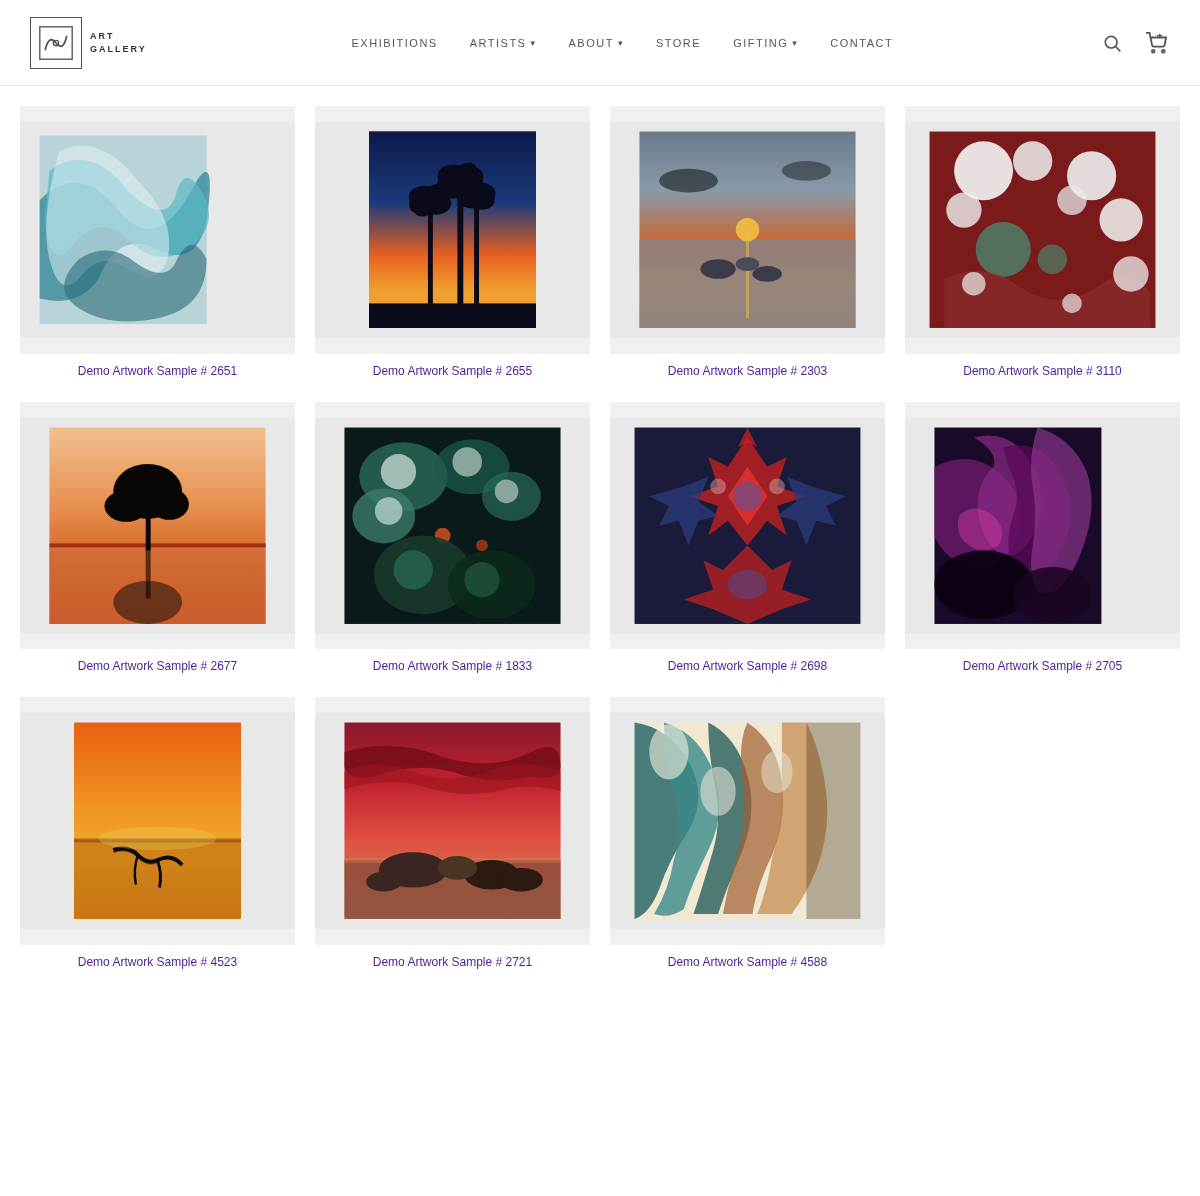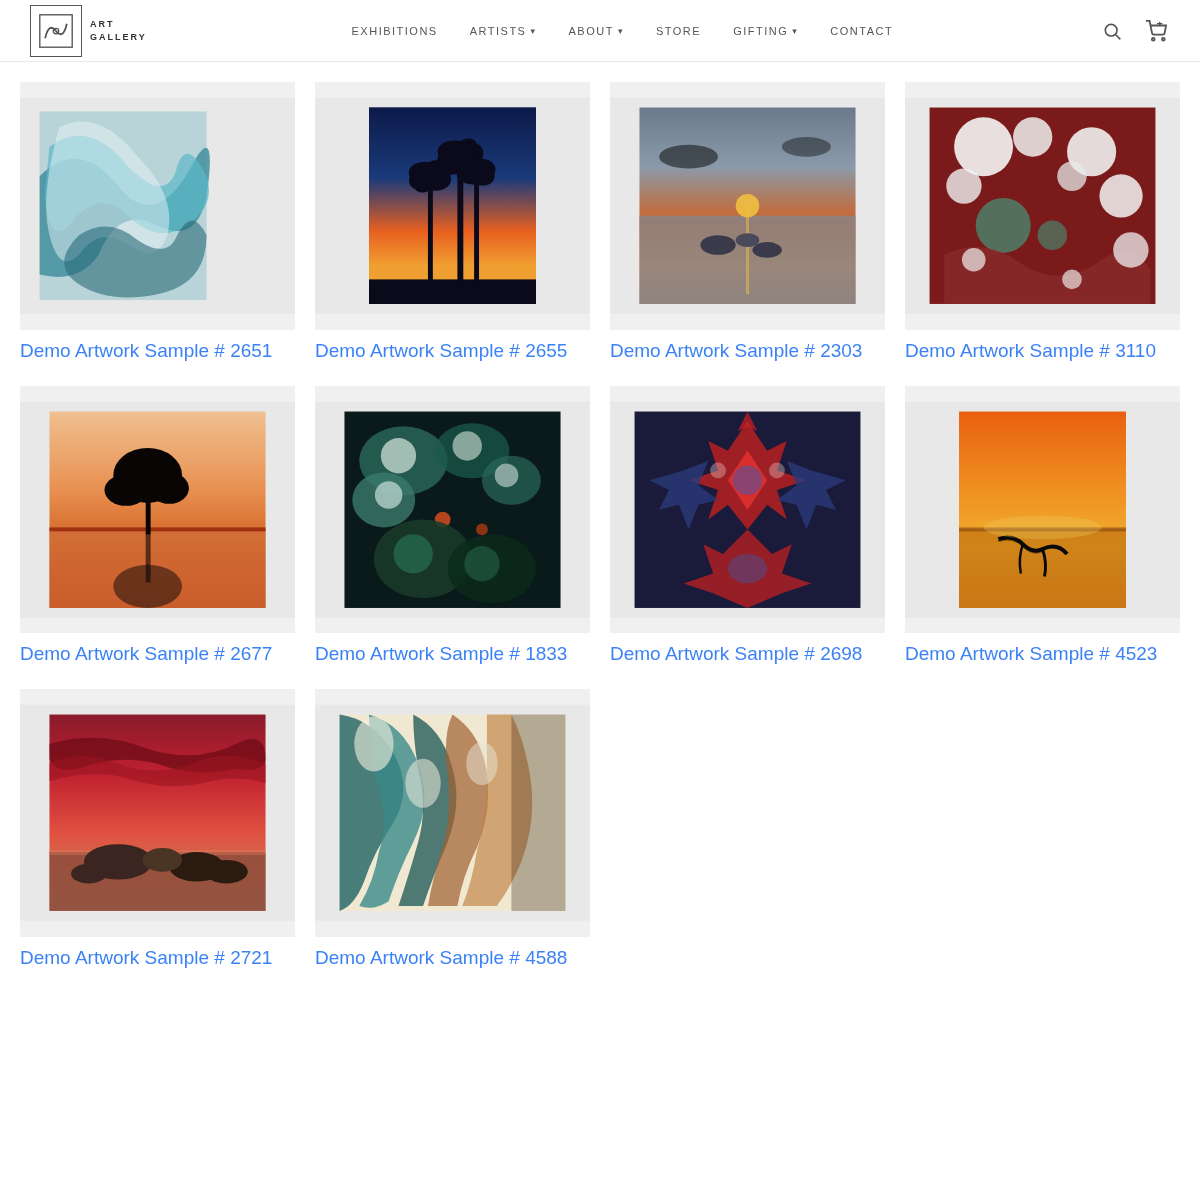--- a/index.html
+++ b/index.html
@@ -4,21 +4,21 @@
   <style>
     * { margin: 0; padding: 0; box-sizing: border-box; }
     body { font-family: Arial, Helvetica, sans-serif; background: #fff; color: #333; }
 
     
     header {
       display: flex;
       align-items: center;
       justify-content: space-between;
       padding: 0 30px;
-      height: 62px;
+      height: 86px;
       border-bottom: 1px solid #e8e8e8;
       background: #fff;
     }
     .logo-area {
       display: flex;
       align-items: center;
       gap: 8px;
       text-decoration: none;
       color: #333;
     }
@@ -102,23 +102,24 @@
       aspect-ratio: 4/3.6;
       overflow: hidden;
     }
     
     .art-placeholder {
       width: 100%;
       height: 100%;
       display: block;
     }
     .artwork-title {
-      font-size: 19px;
-      color: #3b82f6;
+      font-size: 12px;
+      color: #4c1d95;
       font-weight: normal;
+      text-align: center;
     }
   </style>
 </head>
 <body>
 
 <header>
   <a class="logo-area" href="#">
     <div class="logo-box">
       <svg viewBox="0 0 40 40">
         <rect x="2" y="2" width="36" height="36" fill="none" stroke="#555" stroke-width="1.5"></rect>
@@ -362,20 +363,39 @@
           <circle cx="140" cy="80" r="15" fill="#3a5ab0" opacity="0.5"></circle>
           <ellipse cx="140" cy="170" rx="20" ry="15" fill="#3a5ab0" opacity="0.4"></ellipse>
 
           <circle cx="110" cy="70" r="8" fill="#e8c0c0" opacity="0.4"></circle>
           <circle cx="170" cy="70" r="8" fill="#e8c0c0" opacity="0.4"></circle>
         </svg>
       </div>
       <span class="artwork-title">Demo Artwork Sample # 2698</span>
     </div>
 
+    <div class="artwork-card">
+      <div class="artwork-image-wrap">
+        <svg class="art-placeholder" viewBox="0 0 280 220" xmlns="http://www.w3.org/2000/svg">
+          <rect width="280" height="220" fill="#e8e8e8"></rect>
+          <rect x="30" y="10" width="170" height="200" fill="#1a0a2a"></rect>
+
+          <path d="M30 50 Q70 30 100 60 Q130 90 110 130 Q90 160 70 155 Q40 145 30 120 Z" fill="#6a1a6a" opacity="0.8"></path>
+          <path d="M70 20 Q110 10 130 50 Q150 90 130 120 Q115 145 100 140 Q80 130 75 100 Q70 70 90 50 Q95 35 70 20 Z" fill="#8a2a8a" opacity="0.7"></path>
+          <path d="M100 30 Q140 20 160 60 Q175 90 165 120 Q155 150 140 160 Q120 170 110 150 Q100 130 110 100 Q120 75 105 50 Z" fill="#5a0a5a" opacity="0.75"></path>
+          <path d="M135 10 Q170 20 185 55 Q195 85 185 120 Q175 155 160 170 Q145 185 135 175 Q125 160 130 130 Q135 100 130 70 Q125 40 135 10 Z" fill="#9a3a9a" opacity="0.6"></path>
+
+          <ellipse cx="80" cy="170" rx="50" ry="35" fill="#0a0010" opacity="0.9"></ellipse>
+          <ellipse cx="150" cy="180" rx="40" ry="28" fill="#1a0520" opacity="0.85"></ellipse>
+
+          <path d="M55 100 Q70 85 90 100 Q105 115 95 130 Q80 140 65 130 Q50 120 55 100 Z" fill="#e040b0" opacity="0.4"></path>
+        </svg>
+      </div>
+      <span class="artwork-title">Demo Artwork Sample # 2705</span>
+    </div>
 
     <div class="artwork-card">
       <div class="artwork-image-wrap">
         <svg class="art-placeholder" viewBox="0 0 280 220" xmlns="http://www.w3.org/2000/svg">
           <rect width="280" height="220" fill="#e8e8e8"></rect>
           <defs>
             <linearGradient id="sky2708" x1="0" y1="0" x2="0" y2="1">
               <stop offset="0%" stop-color="#e86010"></stop>
               <stop offset="40%" stop-color="#f09020"></stop>
               <stop offset="70%" stop-color="#f0b030"></stop>

